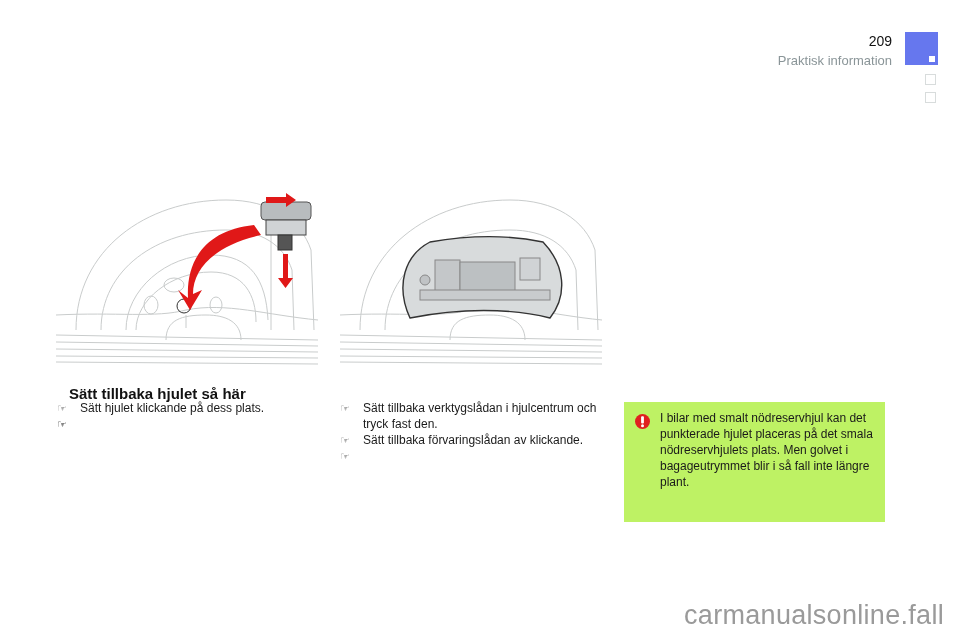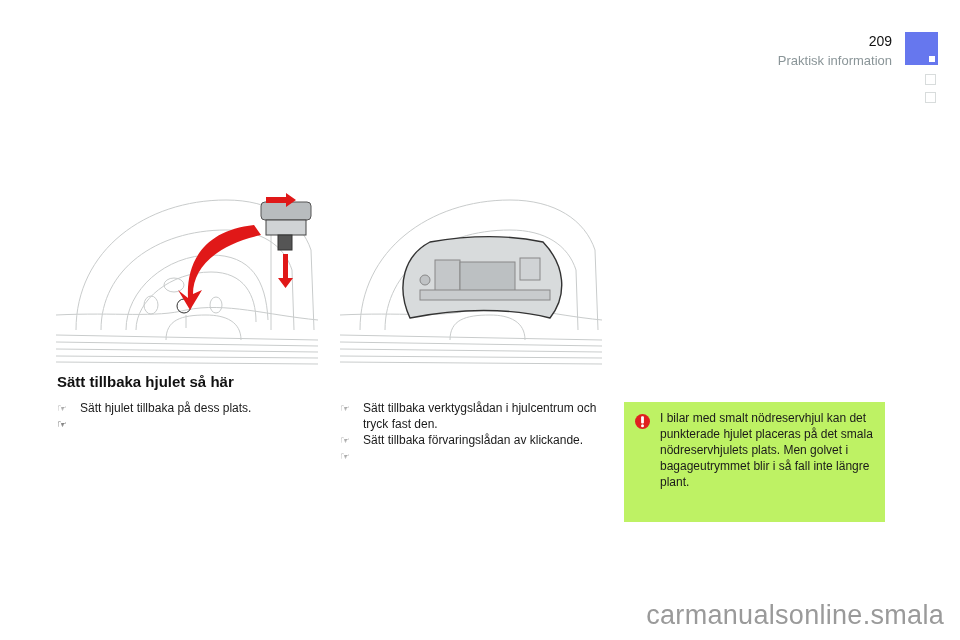--- a/index.html
+++ b/index.html
@@ -5,21 +5,21 @@
   html, body { margin:0; padding:0; }
   body { width:960px; height:640px; position:relative; background:#ffffff; overflow:hidden;
          font-family:"Liberation Sans", sans-serif; color:#1a1a1a; }
   .page-num { position:absolute; right:68px; top:33px; font-size:14px; font-weight:normal; color:#111; }
   .section-name { position:absolute; right:68px; top:53px; font-size:13px; color:#8a9598;padding-left:14px; }
   .tab-main { position:absolute; left:905px; top:32px; width:33px; height:33px; background:#6677ee; }
   .tab-main .dot { position:absolute; right:3px; bottom:3px; width:6px; height:6px; background:#fff; }
   .tab-sq { position:absolute; left:925px; width:11px; height:11px; border:1px solid #d8dcdc; box-sizing:border-box; }
   .illus { position:absolute; top:190px; width:262px; height:178px; }
   .illus svg { width:100%; height:100%; display:block; }
-  h2.title { position:absolute; left:57px; top:373px; margin:0; font-size:15px; font-weight:bold; color:#111; }
+  h2.title { position:absolute; left:57px; top:373px; margin:12px; font-size:15px; font-weight:bold; color:#111; }
   .col { position:absolute; font-size:12px; line-height:16px; color:#1a1a1a; }
   .col .item { position:relative; padding-left:23px; margin:0; }
   .col .bullet { position:absolute; left:0; top:0; color:#666; font-size:11px; }
   .note { position:absolute; left:624px; top:402px; width:261px; height:120px; background:#bef264; }
   .note .warn { position:absolute; left:11px; top:12px; width:15px; height:15px; }
   .note .text { position:absolute; left:36px; top:8px; width:215px; font-size:12px; line-height:16px; color:#1a1a1a; }
   .watermark { position:absolute; right:16px; top:600px; font-size:27px; color:#9a9a9a; letter-spacing:0.3px; }
 </style>
 </head>
 <body>
@@ -68,33 +68,33 @@
     <rect x="120" y="72" width="55" height="30" fill="#bcc0c2" stroke="#888"></rect>
     <rect x="80" y="100" width="130" height="10" fill="#c8cbcd" stroke="#888"></rect>
     <circle cx="85" cy="90" r="5" fill="#c0c3c5" stroke="#888"></circle>
     <rect x="180" y="68" width="20" height="22" fill="#d0d3d5" stroke="#888"></rect>
   </svg>
 </div>
 
 <h2 class="title">Sätt tillbaka hjulet så här</h2>
 
 <div class="col" style="left:57px; top:400px; width:265px;">
-  <p class="item"><span class="bullet">☞</span><span>Sätt hjulet tillbaka på dess plats.</span></p>
+  <p class="item"><span class="bullet">☞</span><span>Sätt hjulet klickande på dess plats.</span></p>
   <p class="item"><span class="bullet">☞</span></p>
   <p class="item"><span class="bullet">☞</span></p>
 </div>
 
 <div class="col" style="left:340px; top:400px; width:265px;">
   <p class="item"><span class="bullet">☞</span><span>Sätt tillbaka verktygslådan i hjulcentrum och tryck fast den.</span></p>
   <p class="item"><span class="bullet">☞</span><span>Sätt tillbaka förvaringslådan av klickande.</span></p>
   <p class="item"><span class="bullet">☞</span></p>
 </div>
 
 <div class="note">
   <svg class="warn" viewBox="0 0 16 16">
     <circle cx="8" cy="8" r="8" fill="#e02020"></circle>
     <rect x="6.5" y="2.5" width="3" height="7.5" rx="1" fill="#fff"></rect>
     <circle cx="8" cy="12.5" r="1.6" fill="#fff"></circle>
   </svg>
   <div class="text">I bilar med smalt nödreservhjul kan det punkterade hjulet placeras på det smala nödreservhjulets plats. Men golvet i bagageutrymmet blir i så fall inte längre plant.</div>
 </div>
 
-<div class="watermark">carmanualsonline.smala</div>
+<div class="watermark">carmanualsonline.fall</div>
 
 </body></html>

